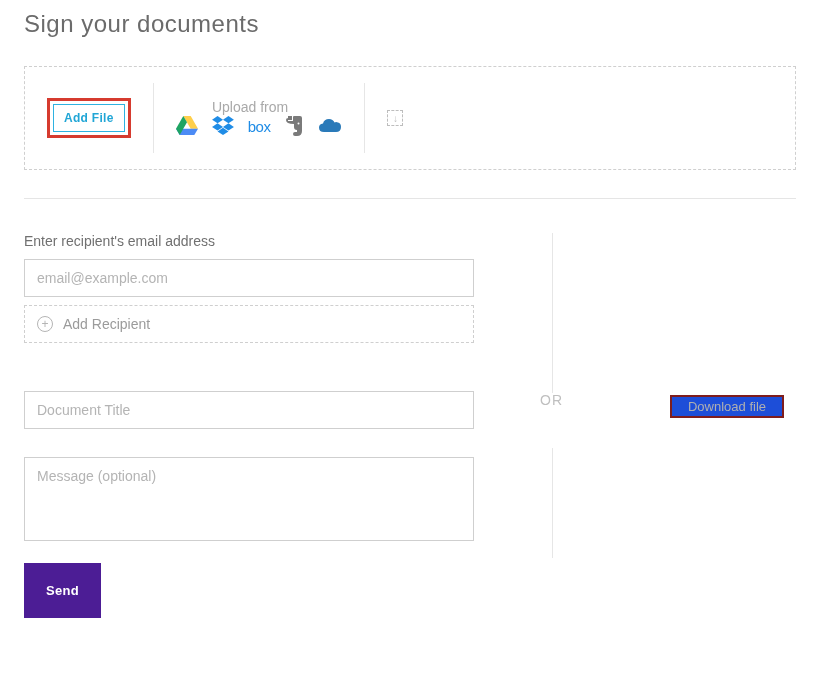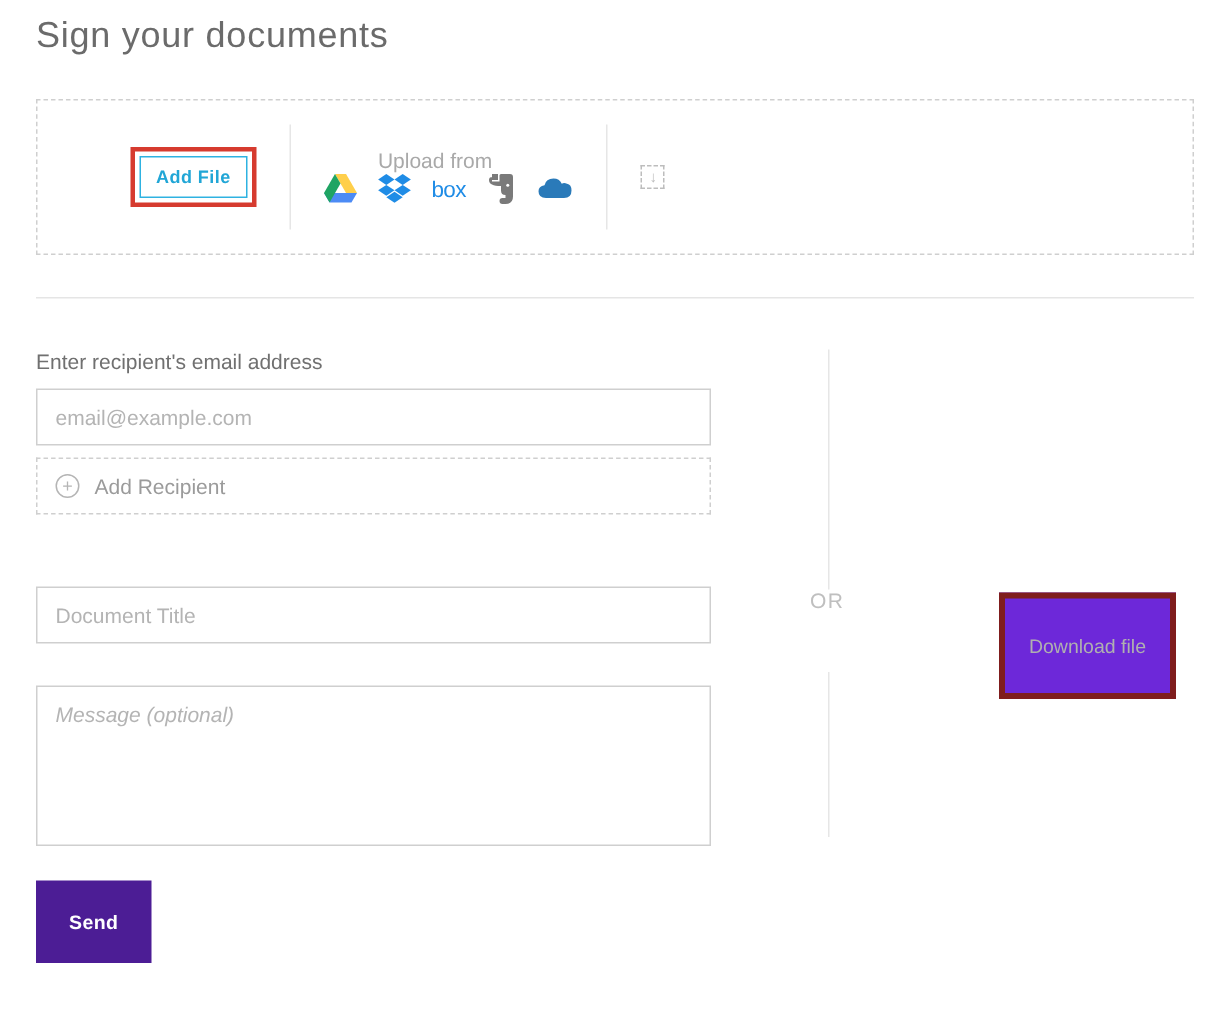--- a/index.html
+++ b/index.html
@@ -24,21 +24,20 @@
     .upload-zone {
       border: 1px dashed #cfcfcf;
       padding: 16px 22px;
       display: flex;
       align-items: center;
       margin-bottom: 28px;
     }
     .add-file-wrap {
       display: flex;
       align-items: center;
-      margin-left: 40px;
     }
     .add-file-highlight {
       border: 3px solid #d63b2f;
       padding: 3px;
       display: inline-block;
     }
     .add-file-btn {
       border: 1px solid #2eb2e1;
       background: #fff;
       color: #21a6d6;
@@ -123,25 +122,25 @@
       left: 38px;
       top: 159px;
       color: #bfbfbf;
       font-size: 14px;
       letter-spacing: 1px;
     }
     .download-btn {
       position: absolute;
       right: 12px;
       top: 162px;
-      border: 4px solid #7f1d1d;
-      background: #6d28d9;
+      border: 2px solid #7f1d1d;
+      background: #1d4ed8;
       color: #b0b0b0;
       font-size: 13px;
-      padding: 24px 16px;
+      padding: 2px 16px;
       cursor: pointer;
     }
     .label {
       color: #707070;
       font-size: 14px;
       margin-bottom: 10px;
       display: block;
     }
     .input, .textarea {
       width: 100%;
@@ -172,21 +171,21 @@
       border-radius: 50%;
       display: inline-flex;
       align-items: center;
       justify-content: center;
       font-size: 12px;
       color: #b5b5b5;
       line-height: 1;
     }
     .spacer { height: 48px; }
     .spacer2 { height: 28px; }
-    .textarea { height: 107px; resize: none; font-style: italic; }
+    .textarea { height: 84px; resize: none; }
     .send-btn {
       margin-top: 18px;
       background: #4c1d95;
       color: #fff;
       border: none;
       padding: 20px 22px;
       font-size: 13px;
       font-weight: 600;
       letter-spacing: 0.3px;
       cursor: pointer;

